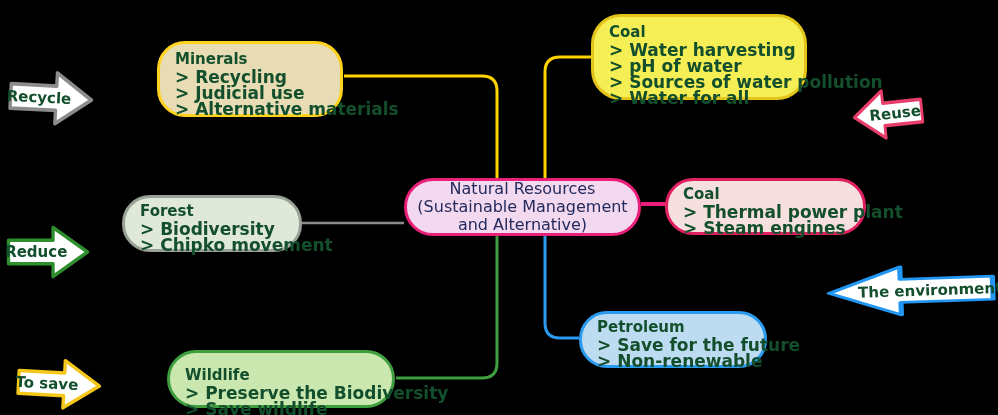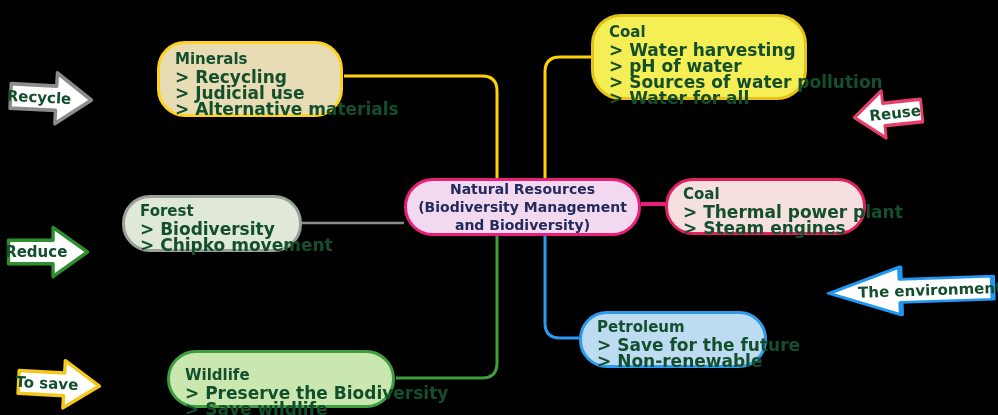--- a/index.html
+++ b/index.html
@@ -18,21 +18,21 @@
   #box-water    {left:591px;top:14px; width:216px;height:86px;background:#f5ee55;border-color:#e4c41a;border-radius:30px;padding-top:6px;}
   #box-forest   {left:122px;top:195px;width:180px;height:57px;background:#dfe8d9;border-color:#99a199;border-radius:28px;padding-top:4px;}
   #box-coal     {left:665px;top:178px;width:201px;height:57px;background:#f5dfdf;border-color:#e02060;border-radius:28px;padding-top:4px;}
   #box-wildlife {left:167px;top:350px;width:228px;height:58px;background:#c9e7ae;border-color:#3f9e3f;border-radius:29px;padding-top:13px;}
   #box-petroleum{left:579px;top:311px;width:188px;height:57px;background:#bedcf1;border-color:#2b9bf0;border-radius:28px;padding-top:4px;}
   #box-center{
     left:404px;top:178px;width:237px;height:58px;background:#f3d9f0;border-color:#ea1f79;border-radius:29px;
     display:flex;flex-direction:column;align-items:center;justify-content:center;
     color:#232a5c;text-align:center;padding:0;
   }
-  #box-center .cline{font-size:14px;line-height:18px;font-weight:bold;white-space:nowrap;}
+  #box-center .cline{font-size:16px;line-height:18px;font-weight:normal;white-space:nowrap;}
   .arrow{position:absolute;}
   .arrow svg{display:block;width:100%;height:100%;}
   .arrow .alabel{
     position:absolute;top:0;height:100%;display:flex;align-items:center;justify-content:center;
     font-size:15px;font-weight:bold;color:#134f2c;white-space:nowrap;
   }
   #arrow-recycle    {left:8px;  top:68px; width:86px; height:60px;transform:rotate(3deg);}
   #arrow-reduce     {left:6px;  top:223px;width:84px; height:58px;}
   #arrow-tosave     {left:16px; top:356px;width:86px; height:56px;transform:rotate(3deg);}
   #arrow-reuse      {left:852px;top:86px; width:72px; height:56px;transform:rotate(-6deg);}
@@ -65,22 +65,22 @@
   <div class="box" id="box-water">
     <div class="title">Coal</div>
     <div class="item">&gt; Water harvesting</div>
     <div class="item">&gt; pH of water</div>
     <div class="item">&gt; Sources of water pollution</div>
     <div class="item">&gt; Water for all</div>
   </div>
 
   <div class="box" id="box-center">
     <div class="cline">Natural Resources</div>
-    <div class="cline">(Biodiversity Management</div>
-    <div class="cline">and Biodiversity)</div>
+    <div class="cline">(Sustainable Management</div>
+    <div class="cline">and Alternative)</div>
   </div>
 
   <div class="box" id="box-forest">
     <div class="title">Forest</div>
     <div class="item">&gt; Biodiversity</div>
     <div class="item">&gt; Chipko movement</div>
   </div>
 
   <div class="box" id="box-coal">
     <div class="title">Coal</div>

